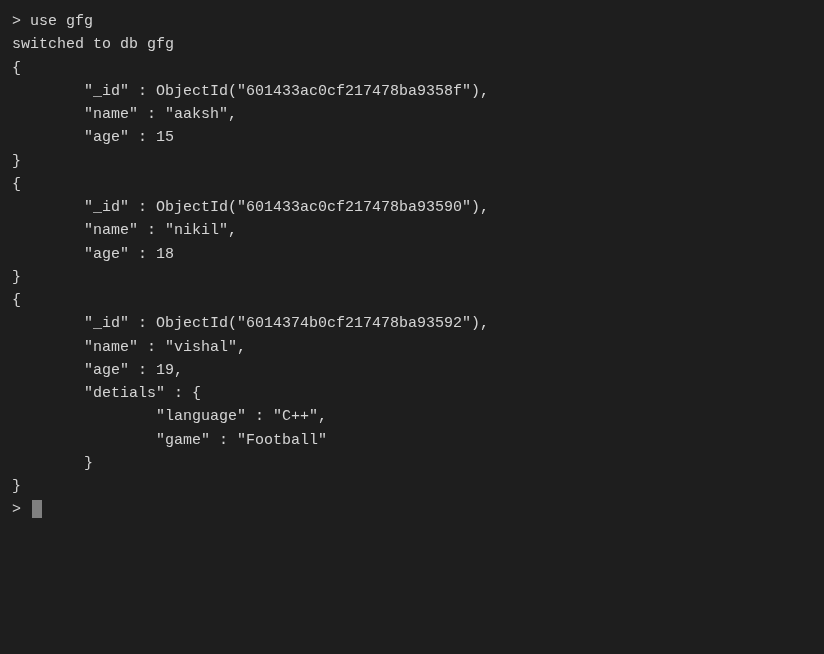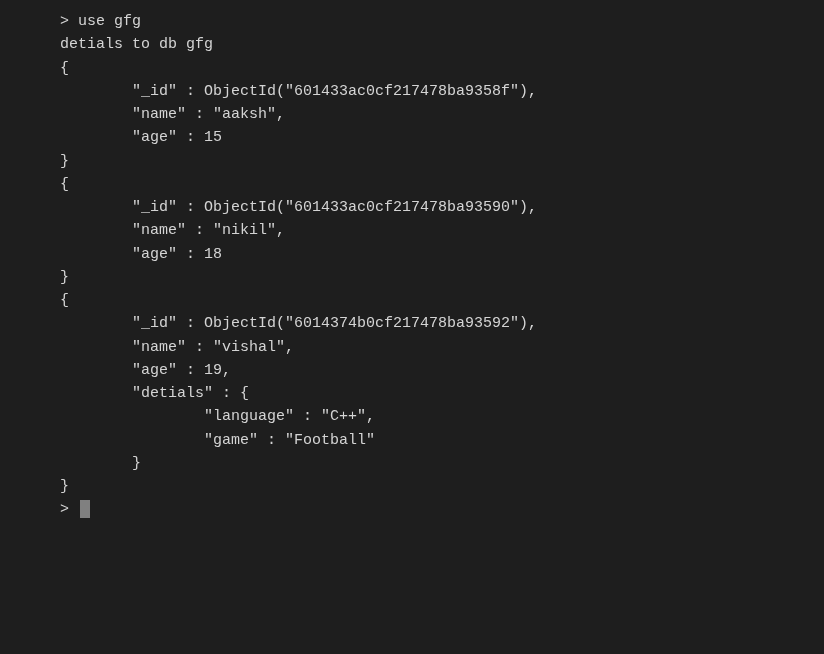--- a/index.html
+++ b/index.html
@@ -21,39 +21,38 @@
 
     .terminal {
       background-color: #1e1e1e;
       width: 100%;
       min-height: 654px;
     }
 
     .line {
       white-space: pre;
       display: block;
-      margin-left: 48px;
     }
 
     .cursor {
       display: inline-block;
       width: 10px;
       height: 18px;
       background-color: #808080;
       vertical-align: middle;
       margin-left: 2px;
     }
   </style>
 </head>
 <body>
 
 <div class="terminal">
   <div id="terminal-lines">
       <div class="line">&gt; use gfg</div>
-      <div class="line">detials to db gfg</div>
+      <div class="line">switched to db gfg</div>
       <div class="line">{</div>
       <div class="line">        "_id" : ObjectId("601433ac0cf217478ba9358f"),</div>
       <div class="line">        "name" : "aaksh",</div>
       <div class="line">        "age" : 15</div>
       <div class="line"></div>
       <div class="line">}</div>
       <div class="line">{</div>
       <div class="line"></div>
       <div class="line">        "_id" : ObjectId("601433ac0cf217478ba93590"),</div>
       <div class="line">        "name" : "nikil",</div>

